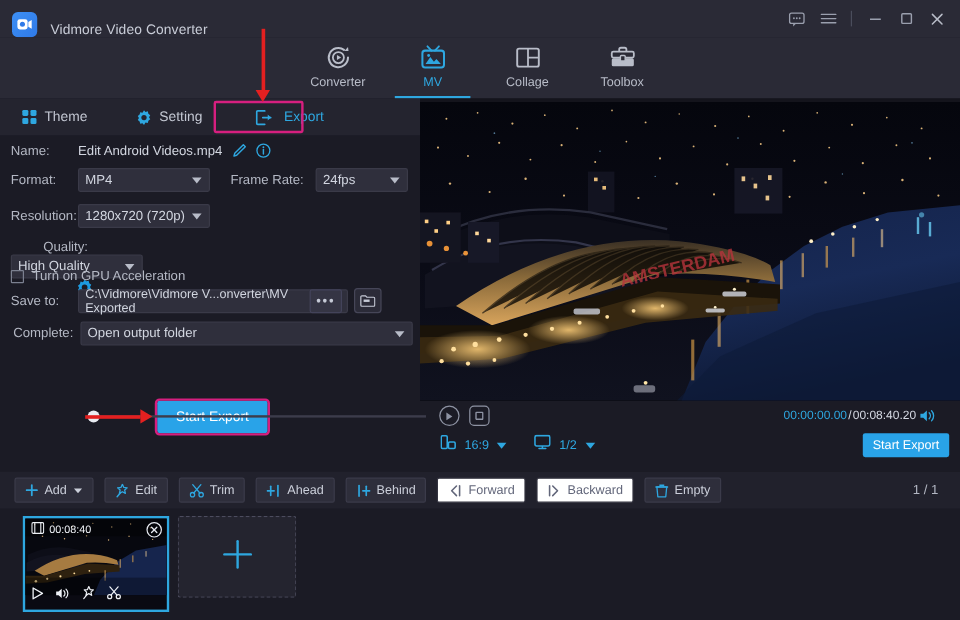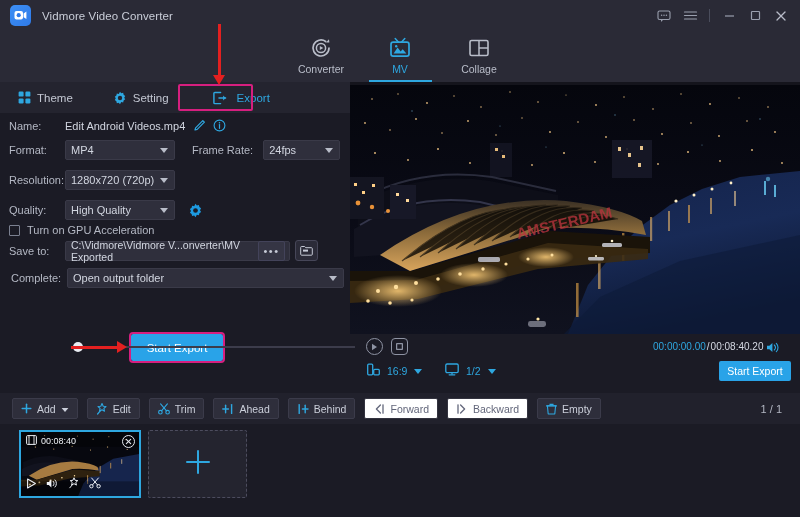--- a/index.html
+++ b/index.html
@@ -8,21 +8,21 @@
     background: #1c1c26;
     font-family: "Liberation Sans", sans-serif;
     overflow: hidden;
     -webkit-font-smoothing: antialiased;
   }
   #app { position: relative; width: 800px; height: 517px; background: #1b1b25; }
 
   
   .titlebar {
     position: absolute; left: 0; top: 0; width: 800px; height: 31px;
-    background: #2a2a36; display: flex; align-items: center;
+    background: #2a2a36; display: flex; align-items: flex-end;
   }
   .logo {
     width: 21px; height: 21px; margin-left: 10px; border-radius: 5px;
     background: linear-gradient(135deg, #3d8ff5 0%, #2f7ae8 100%);
     display: flex; align-items: center; justify-content: center;
   }
   .logo svg { display: block; }
   .app-title {
     margin-left: 11px; color: #c9cdd8; font-size: 11.5px; letter-spacing: .1px;
   }
@@ -182,21 +182,21 @@
   }
   .tbtn.disabled { color: #62667a; background: #ffffff; border-color: #33333f; }
   .tbtn .tb-ico { display: flex; align-items: center; }
   .pageno { margin-left: auto; margin-right: 18px; color: #b2b6c2; font-size: 11px; }
 
   
   .strip {
     position: absolute; left: 0; top: 424px; width: 800px; height: 93px; background: #1b1b25;
   }
   .thumb {
-    position: absolute; left: 19px; top: 6px; width: 122px; height: 68px;
+    position: absolute; left: 19px; top: 6px; width: 122px; height: 80px;
     border: 2px solid #2ea7e0; overflow: hidden; background: #0a0a12;
   }
   .thumb-close {
     position: absolute; right: 4px; top: 3px; width: 13px; height: 13px;
     border: 1.3px solid #e6e9f0; border-radius: 50%;
     display: flex; align-items: center; justify-content: center; z-index: 4;
   }
   .thumb-dur {
     position: absolute; left: 5px; top: 3px; color: #eef1f6; font-size: 9px;
     display: flex; align-items: center; gap: 4px; z-index: 4;
@@ -299,20 +299,31 @@
       <div class="nav-ico">
         <svg width="24" height="24" viewBox="0 0 24 24">
           <rect x="3" y="4.5" width="18" height="15" rx="1.6" fill="none" stroke="#b9bdc9" stroke-width="1.6"></rect>
           <line x1="12" y1="4.5" x2="12" y2="19.5" stroke="#b9bdc9" stroke-width="1.5"></line>
           <line x1="12" y1="12" x2="21" y2="12" stroke="#b9bdc9" stroke-width="1.5"></line>
         </svg>
       </div>
       <div class="nav-lbl">Collage</div>
     </div>
 
+    <div class="nav-item">
+      <div class="nav-ico">
+        <svg width="24" height="24" viewBox="0 0 24 24">
+          <path d="M9 6.5 V5.2 a1.4 1.4 0 0 1 1.4-1.4 h3.2 A1.4 1.4 0 0 1 15 5.2 V6.5" fill="none" stroke="#b9bdc9" stroke-width="1.5"></path>
+          <rect x="2.8" y="7" width="18.4" height="5" rx="1.3" fill="none" stroke="#b9bdc9" stroke-width="1.5"></rect>
+          <rect x="2.8" y="12.6" width="18.4" height="6.6" rx="1.3" fill="#b9bdc9"></rect>
+          <rect x="10" y="10.3" width="4" height="4.6" rx="0.8" fill="#2a2a36" stroke="#b9bdc9" stroke-width="1.2"></rect>
+        </svg>
+      </div>
+      <div class="nav-lbl">Toolbox</div>
+    </div>
   </div>
 
   <div class="red-arrow"></div>
 
   <div class="subtabs">
     <div class="subtab" style="padding-left:18px">
       <span class="st-ico">
         <svg width="13" height="13" viewBox="0 0 13 13">
           <rect x="0.6" y="0.6" width="5" height="5" rx="1.2" fill="#2ea7e0"></rect>
           <rect x="7.4" y="0.6" width="5" height="5" rx="1.2" fill="#2ea7e0"></rect>
@@ -379,21 +390,21 @@
     </div>
 
     <div class="row" style="left:9px; top:57px;">
       <span class="lbl" style="width:56px">Resolution:</span>
       <span class="ddl" style="width:110px">
         <span>1280x720 (720p)</span>
         <span class="caret"></span>
       </span>
     </div>
 
-    <div class="row" style="left:9px; top:87px;">
+    <div class="row" style="left:9px; top:87px;flex-direction:column;">
       <span class="lbl" style="width:56px">Quality:</span>
       <span class="ddl" style="width:110px">
         <span>High Quality</span>
         <span class="caret"></span>
       </span>
       <span style="margin-left:13px; display:flex;">
         <svg width="15" height="15" viewBox="0 0 14 14">
           <path d="M7 0.8 l1.25 1.5 1.9-.5 .5 1.9 1.55 1.25 -1 1.7 1 1.7 -1.55 1.25 -.5 1.9 -1.9 -.5 L7 13.2 5.75 11.7 3.85 12.2 3.35 10.3 1.8 9.05 2.8 7.35 1.8 5.65 3.35 4.4 3.85 2.5 5.75 3 Z" fill="#1d9ae0"></path>
           <circle cx="7" cy="7" r="2.2" fill="#1b1b25"></circle>
         </svg>

